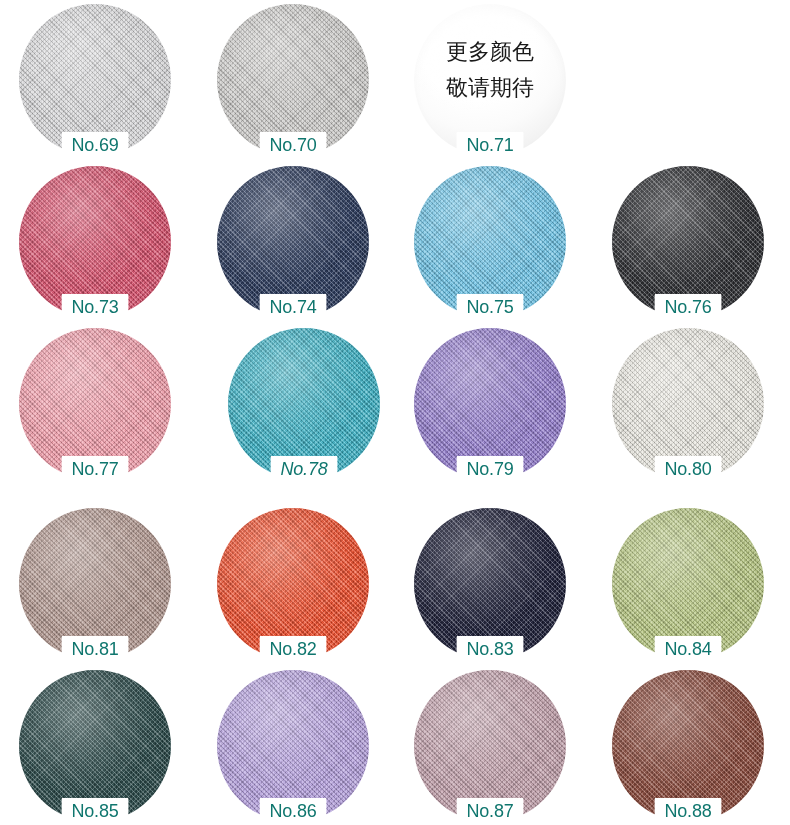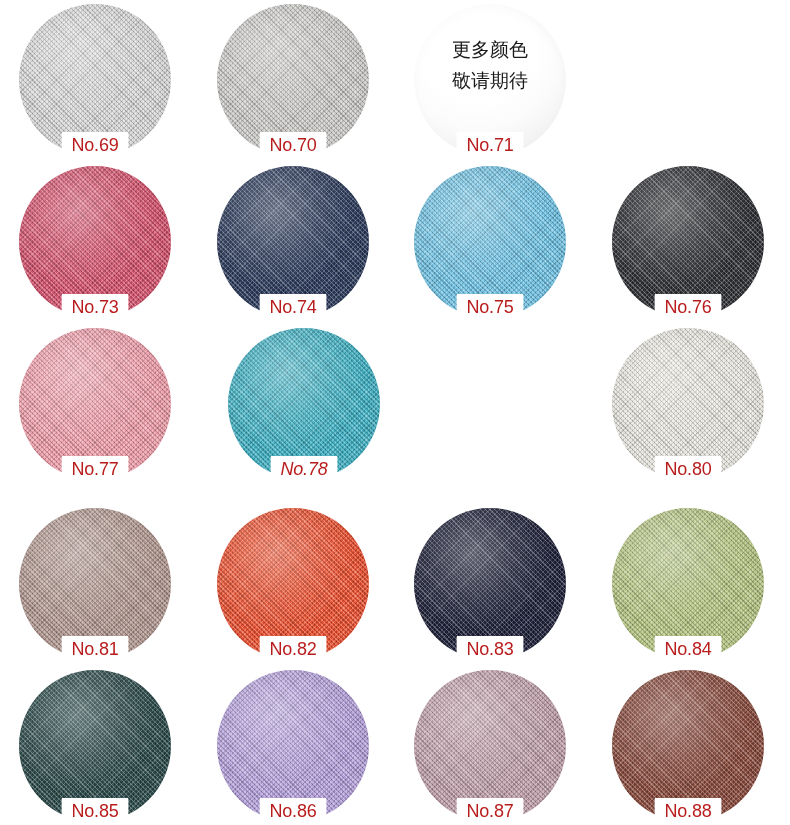--- a/index.html
+++ b/index.html
@@ -111,32 +111,32 @@
     right: 28%;
     bottom: -1px;
     height: 25px;
     display: flex;
     align-items: center;
     justify-content: center;
     background: #ffffff;
     font-size: 18px;
     line-height: 1;
     letter-spacing: -0.2px;
-    color: #b91c1c;
+    color: #0f766e;
     white-space: nowrap;
   }
 
   
   .placeholder-text {
     position: absolute;
     left: 0;
     right: 0;
     top: 30px;
     text-align: center;
-    font-size: 19px;
+    font-size: 22px;
     line-height: 1.62;
     color: #1a1a1a;
     font-family: "DejaVu Sans", "Liberation Sans", sans-serif;
     pointer-events: none;
   }
   .placeholder-text span { display: block; }
 </style>
 </head>
 <body>
 
@@ -209,20 +209,28 @@
       <div class="notch-label">No.77</div>
     </div>
     <div class="swatch" style="left: 228px; top: 328px; font-style: italic;">
       <div class="disc">
         <div class="fill" style="background: rgb(63, 179, 198);"></div>
         <div class="weave"></div>
         <div class="shade"></div>
       </div>
       <div class="notch-label">No.78</div>
     </div>
+    <div class="swatch" style="left: 414px; top: 328px;">
+      <div class="disc">
+        <div class="fill" style="background: rgb(150, 128, 207);"></div>
+        <div class="weave"></div>
+        <div class="shade"></div>
+      </div>
+      <div class="notch-label">No.79</div>
+    </div>
     <div class="swatch" style="left: 612px; top: 328px; text-decoration: underline;">
       <div class="disc">
         <div class="fill" style="background: rgb(236, 234, 227);"></div>
         <div class="weave"></div>
         <div class="shade"></div>
       </div>
       <div class="notch-label">No.80</div>
     </div>
     <div class="swatch" style="left: 19px; top: 508px;">
       <div class="disc">

